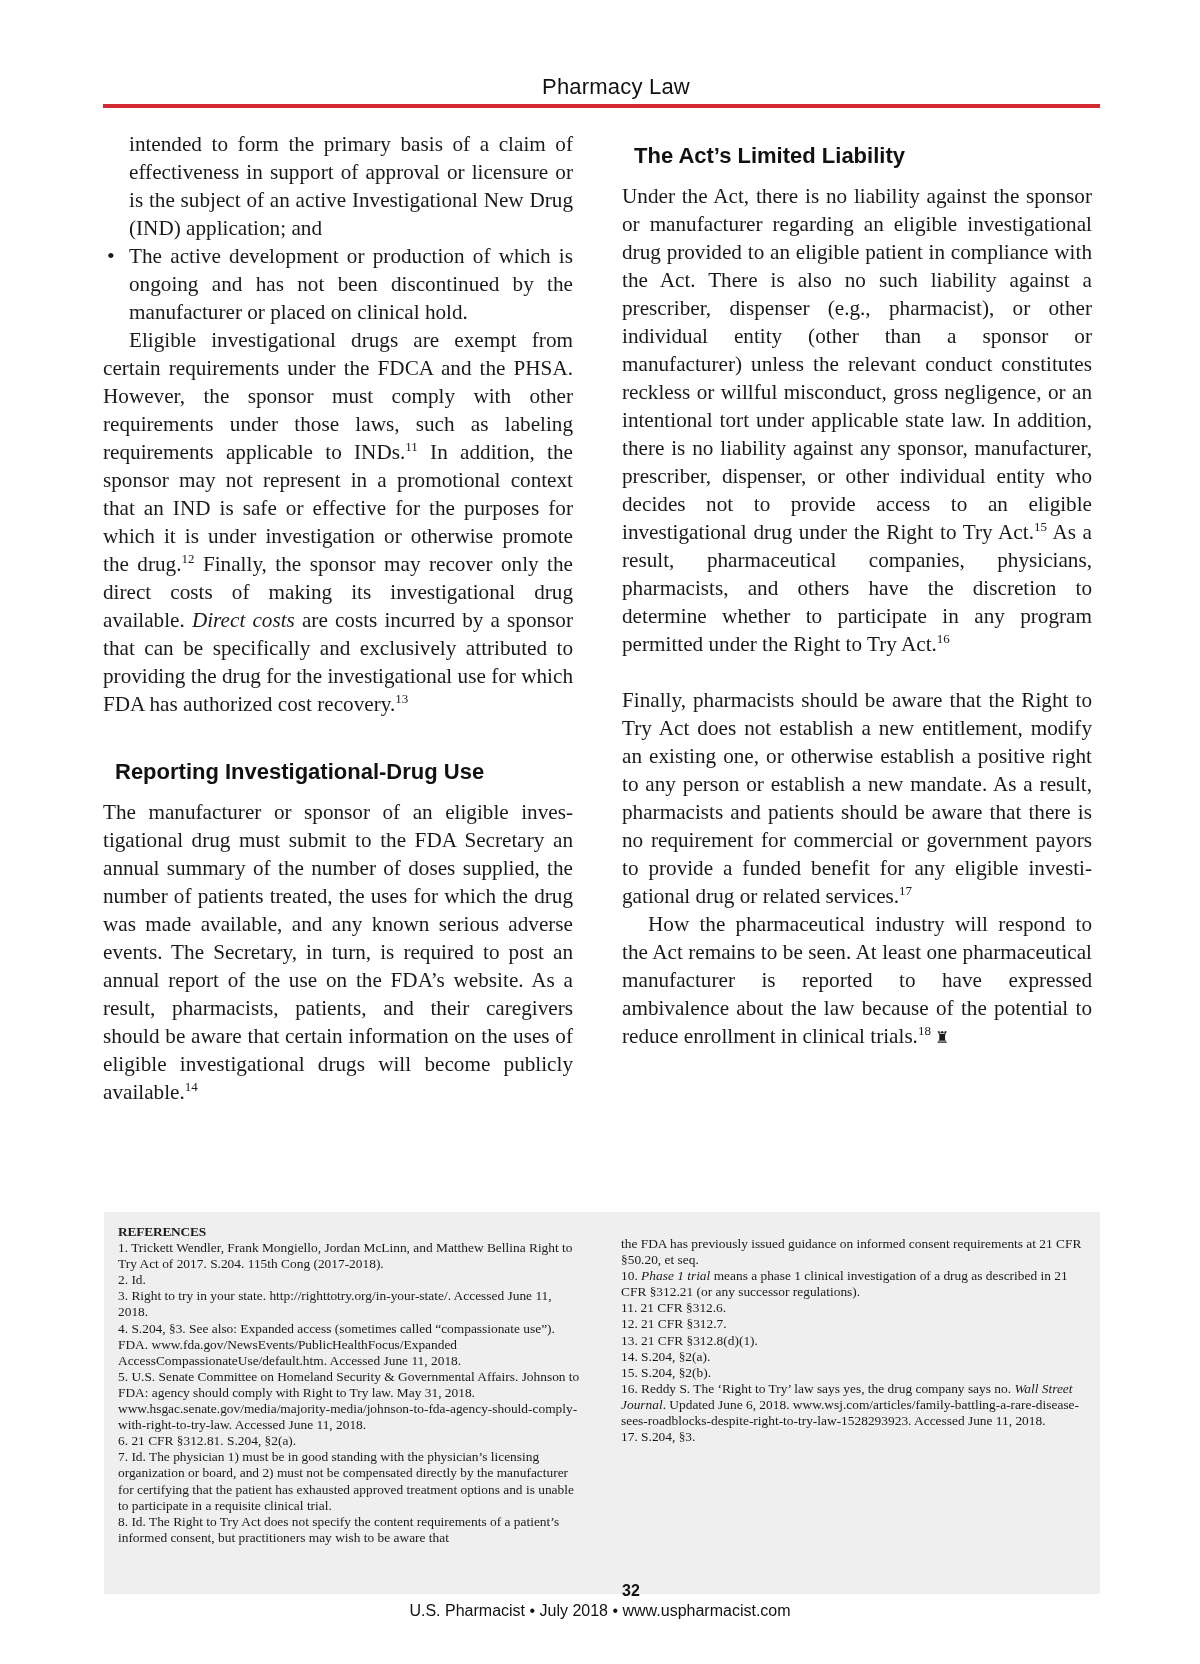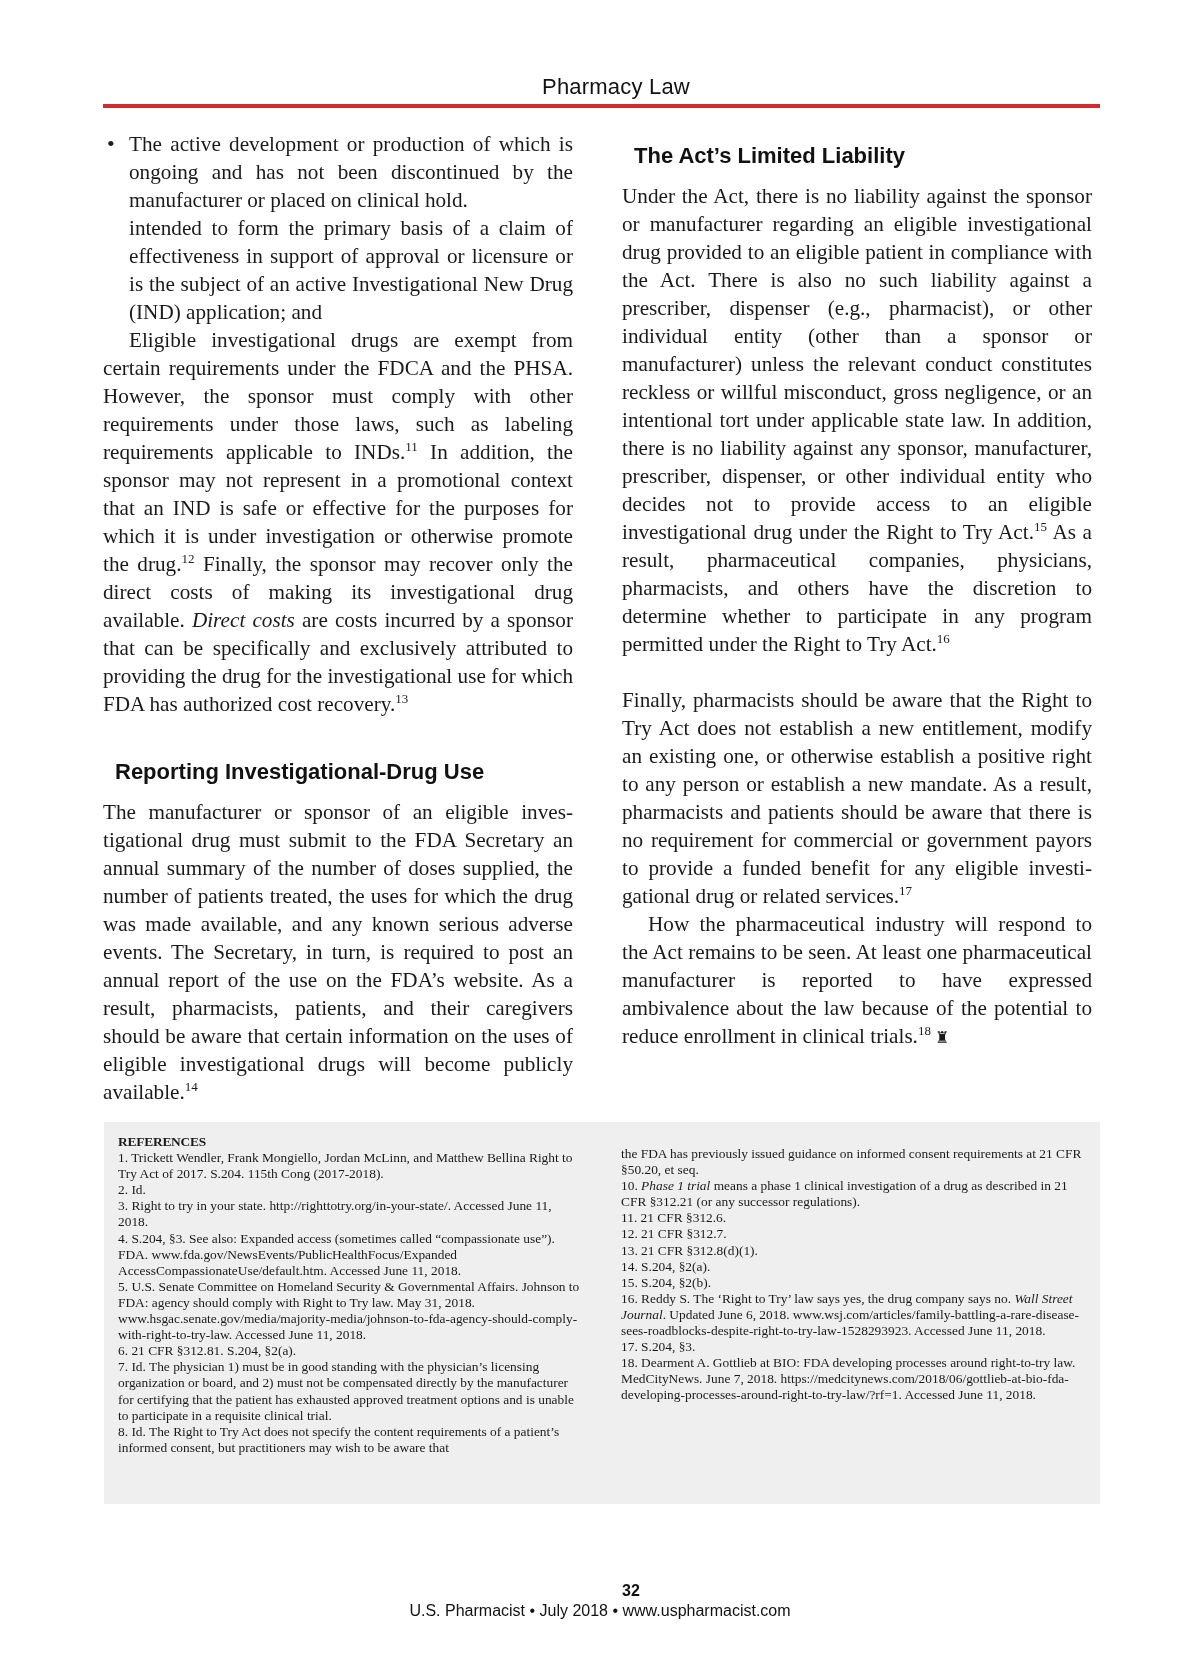--- a/index.html
+++ b/index.html
@@ -24,21 +24,21 @@
     content: "\2022"; position: absolute; left: 4px; top: 0; font-size: 22px;
   }
   h2.section-heading {
     margin: 12px; font-family: "Liberation Sans", sans-serif; font-weight: bold;
     font-size: 22px; line-height: 28px; color: #111;
   }
   .spacer { height: 28px; }
   sup { font-size: 13px; line-height: 0; vertical-align: 8px; }
   .end-mark { font-size: 16px; margin-left: 4px; }
   .refs {
-    position: absolute; left: 104px; top: 1122px; width: 996px; height: 382px;
+    position: absolute; left: 104px; top: 1212px; width: 996px; height: 382px;
     background: #efefef;
   }
   .refs-col {
     position: absolute; top: 12px; width: 465px;
     font-family: "Liberation Serif", serif; font-size: 13.4px; line-height: 16.1px; color: #1a1a1a;
   }
   .refs-left { left: 14px; }
   .refs-right { left: 517px; margin-top: 12px; }
   .refs-heading { font-weight: bold; font-size: 13.4px; letter-spacing: -0.2px; }
   .ref-item { margin: 0; }
@@ -51,22 +51,22 @@
     font-family: "Liberation Sans", sans-serif; font-size: 16px; color: #111;
   }
 </style>
 </head>
 <body>
 
 <div class="header-title">Pharmacy Law</div>
 <div class="header-rule" style="background: rgb(209, 42, 48);"></div>
 
 <div class="col col-left">
+  <p class="bullet-block"><span>intended to form the primary basis of a claim of effectiveness in support of approval or licensure or is the subject of an active Investi­gational New Drug (IND) application; and</span></p>
   <p class="bullet-block has-bullet"><span>The active development or production of which is ongoing and has not been discontinued by the manufacturer or placed on clinical hold.</span></p>
-  <p class="bullet-block"><span>intended to form the primary basis of a claim of effectiveness in support of approval or licensure or is the subject of an active Investi­gational New Drug (IND) application; and</span></p>
   <p class="indent"><span>Eligible investigational drugs are exempt from certain requirements under the FDCA and the PHSA. However, the sponsor must comply with other requirements under those laws, such as labeling requirements applicable to INDs.</span><sup>11</sup><span> In addition, the sponsor may not represent in a pro­motional context that an IND is safe or effective for the purposes for which it is under investiga­tion or otherwise promote the drug.</span><sup>12</sup><span> Finally, the sponsor may recover only the direct costs of making its investigational drug available. </span><em>Direct costs</em><span> are costs incurred by a sponsor that can be specifically and exclusively attributed to provid­ing the drug for the investigational use for which FDA has authorized cost recovery.</span><sup>13</sup></p>
   <div class="spacer"></div>
   <h2 class="section-heading">Reporting Investigational-Drug Use</h2>
   <p><span>The manufacturer or sponsor of an eligible inves­tigational drug must submit to the FDA Secretary an annual summary of the number of doses sup­plied, the number of patients treated, the uses for which the drug was made available, and any known serious adverse events. The Secretary, in turn, is required to post an annual report of the use on the FDA’s website. As a result, pharma­cists, patients, and their caregivers should be aware that certain information on the uses of eli­gible investigational drugs will become publicly available.</span><sup>14</sup></p>
 </div>
 
 <div class="col col-right">
   <h2 class="section-heading">The Act’s Limited Liability</h2>
   <p><span>Under the Act, there is no liability against the sponsor or manufacturer regarding an eligible investigational drug provided to an eligible patient in compliance with the Act. There is also no such liability against a prescriber, dispenser (e.g., pharmacist), or other individual entity (other than a sponsor or manufacturer) unless the relevant conduct constitutes reckless or will­ful misconduct, gross negligence, or an inten­tional tort under applicable state law. In addi­tion, there is no liability against any sponsor, manufacturer, prescriber, dispenser, or other indi­vidual entity who decides not to provide access to an eligible investigational drug under the Right to Try Act.</span><sup>15</sup><span> As a result, pharmaceutical companies, physicians, pharmacists, and others have the discretion to determine whether to par­ticipate in any program permitted under the Right to Try Act.</span><sup>16</sup></p>
   <div class="spacer"></div>
@@ -89,18 +89,17 @@
   <div class="refs-col refs-right">
     <p class="ref-item">the FDA has previously issued guidance on informed consent require­ments at 21 CFR §50.20, et seq.</p>
     <p class="ref-item"><span>10. </span><em>Phase 1 trial</em><span> means a phase 1 clinical investigation of a drug as described in 21 CFR §312.21 (or any successor regulations).</span></p>
     <p class="ref-item">11. 21 CFR §312.6.</p>
     <p class="ref-item">12. 21 CFR §312.7.</p>
     <p class="ref-item">13. 21 CFR §312.8(d)(1).</p>
     <p class="ref-item">14. S.204, §2(a).</p>
     <p class="ref-item">15. S.204, §2(b).</p>
     <p class="ref-item"><span>16. Reddy S. The ‘Right to Try’ law says yes, the drug company says no. </span><em>Wall Street Journal</em><span>. Updated June 6, 2018. www.wsj.com/articles/family-battling-a-rare-disease-sees-roadblocks-despite-right-to-try-law-1528293923. Accessed June 11, 2018.</span></p>
     <p class="ref-item">17. S.204, §3.</p>
-    <p class="ref-item">18. Dearment A. Gottlieb at BIO: FDA developing processes around right-to-try law. MedCityNews. June 7, 2018. https://medcitynews.com/2018/06/gottlieb-at-bio-fda-developing-processes-around-right-to-try-law/?rf=1. Accessed June 11, 2018.</p>
   </div>
 </div>
 
 <div class="footer-page">32</div>
 <div class="footer-line">U.S. Pharmacist • July 2018 • www.uspharmacist.com</div>
 
 </body></html>

